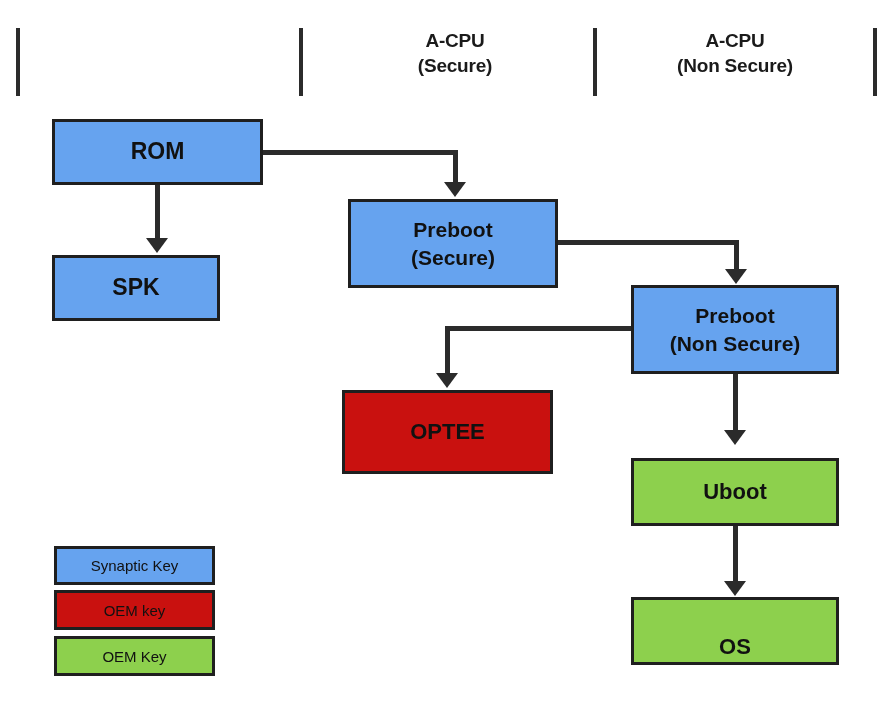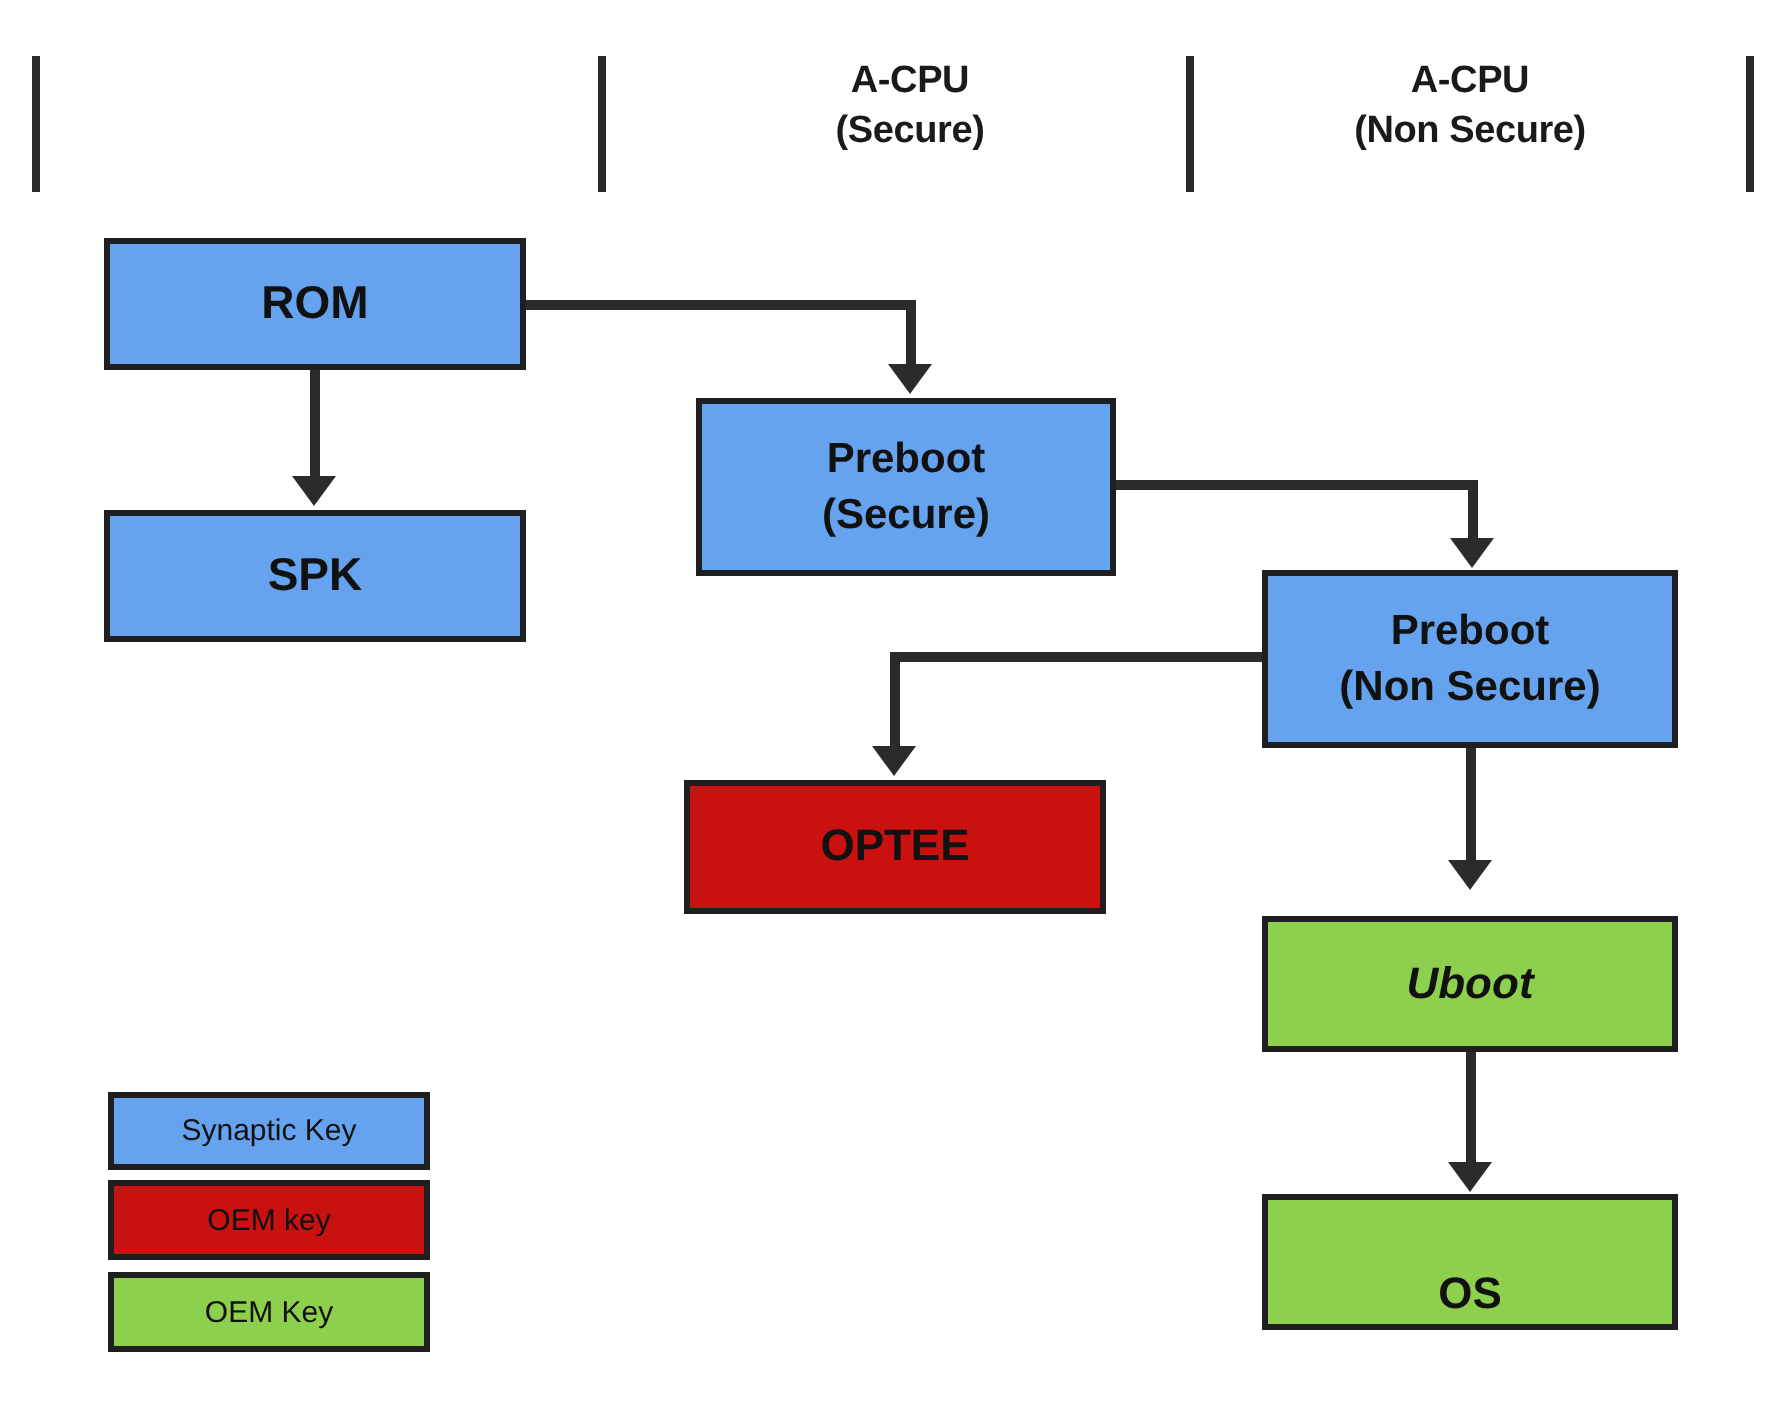--- a/index.html
+++ b/index.html
@@ -128,39 +128,39 @@
   <div class="conn-v" style="left:733px; top:374px; height:57px;"></div>
   <div class="arrowhead" style="left:724px; top:430px;"></div>
 
   <div class="conn-v" style="left:733px; top:525px; height:57px;"></div>
   <div class="arrowhead" style="left:724px; top:581px;"></div>
 
   <div class="node node-blue" style="left:52px; top:119px; width:211px; height:66px; font-size:23px;">
     <span class="node-label">ROM</span>
   </div>
 
-  <div class="node node-blue" style="left:52px; top:255px; width:211px; height:66px; font-size:23px;">
+  <div class="node node-blue" style="left:52px; top:255px; width:168px; height:66px; font-size:23px;">
     <span class="node-label">SPK</span>
   </div>
 
   <div class="node node-blue" style="left:348px; top:199px; width:210px; height:89px; font-size:21px;">
     <span class="node-label">Preboot
 (Secure)</span>
   </div>
 
   <div class="node node-blue" style="left:631px; top:285px; width:208px; height:89px; font-size:21px;">
     <span class="node-label">Preboot
 (Non Secure)</span>
   </div>
 
-  <div class="node node-red" style="left:342px; top:390px; width:211px; height:67px; font-size:22px;text-align:center;">
+  <div class="node node-red" style="left:342px; top:390px; width:211px; height:84px; font-size:22px;text-align:center;">
     <span class="node-label">OPTEE</span>
   </div>
 
-  <div class="node node-green" style="left:631px; top:458px; width:208px; height:68px; font-size:22px;font-style:italic;">
+  <div class="node node-green" style="left:631px; top:458px; width:208px; height:68px; font-size:22px;">
     <span class="node-label">Uboot</span>
   </div>
 
   <div class="node node-green" style="left:631px; top:597px; width:208px; height:68px; font-size:22px;align-items:flex-end;">
     <span class="node-label">OS</span>
   </div>
 
   <div class="legend-item node-blue" style="left:54px; top:546px; width:161px; height:39px;">
     <span>Synaptic Key</span>
   </div>

